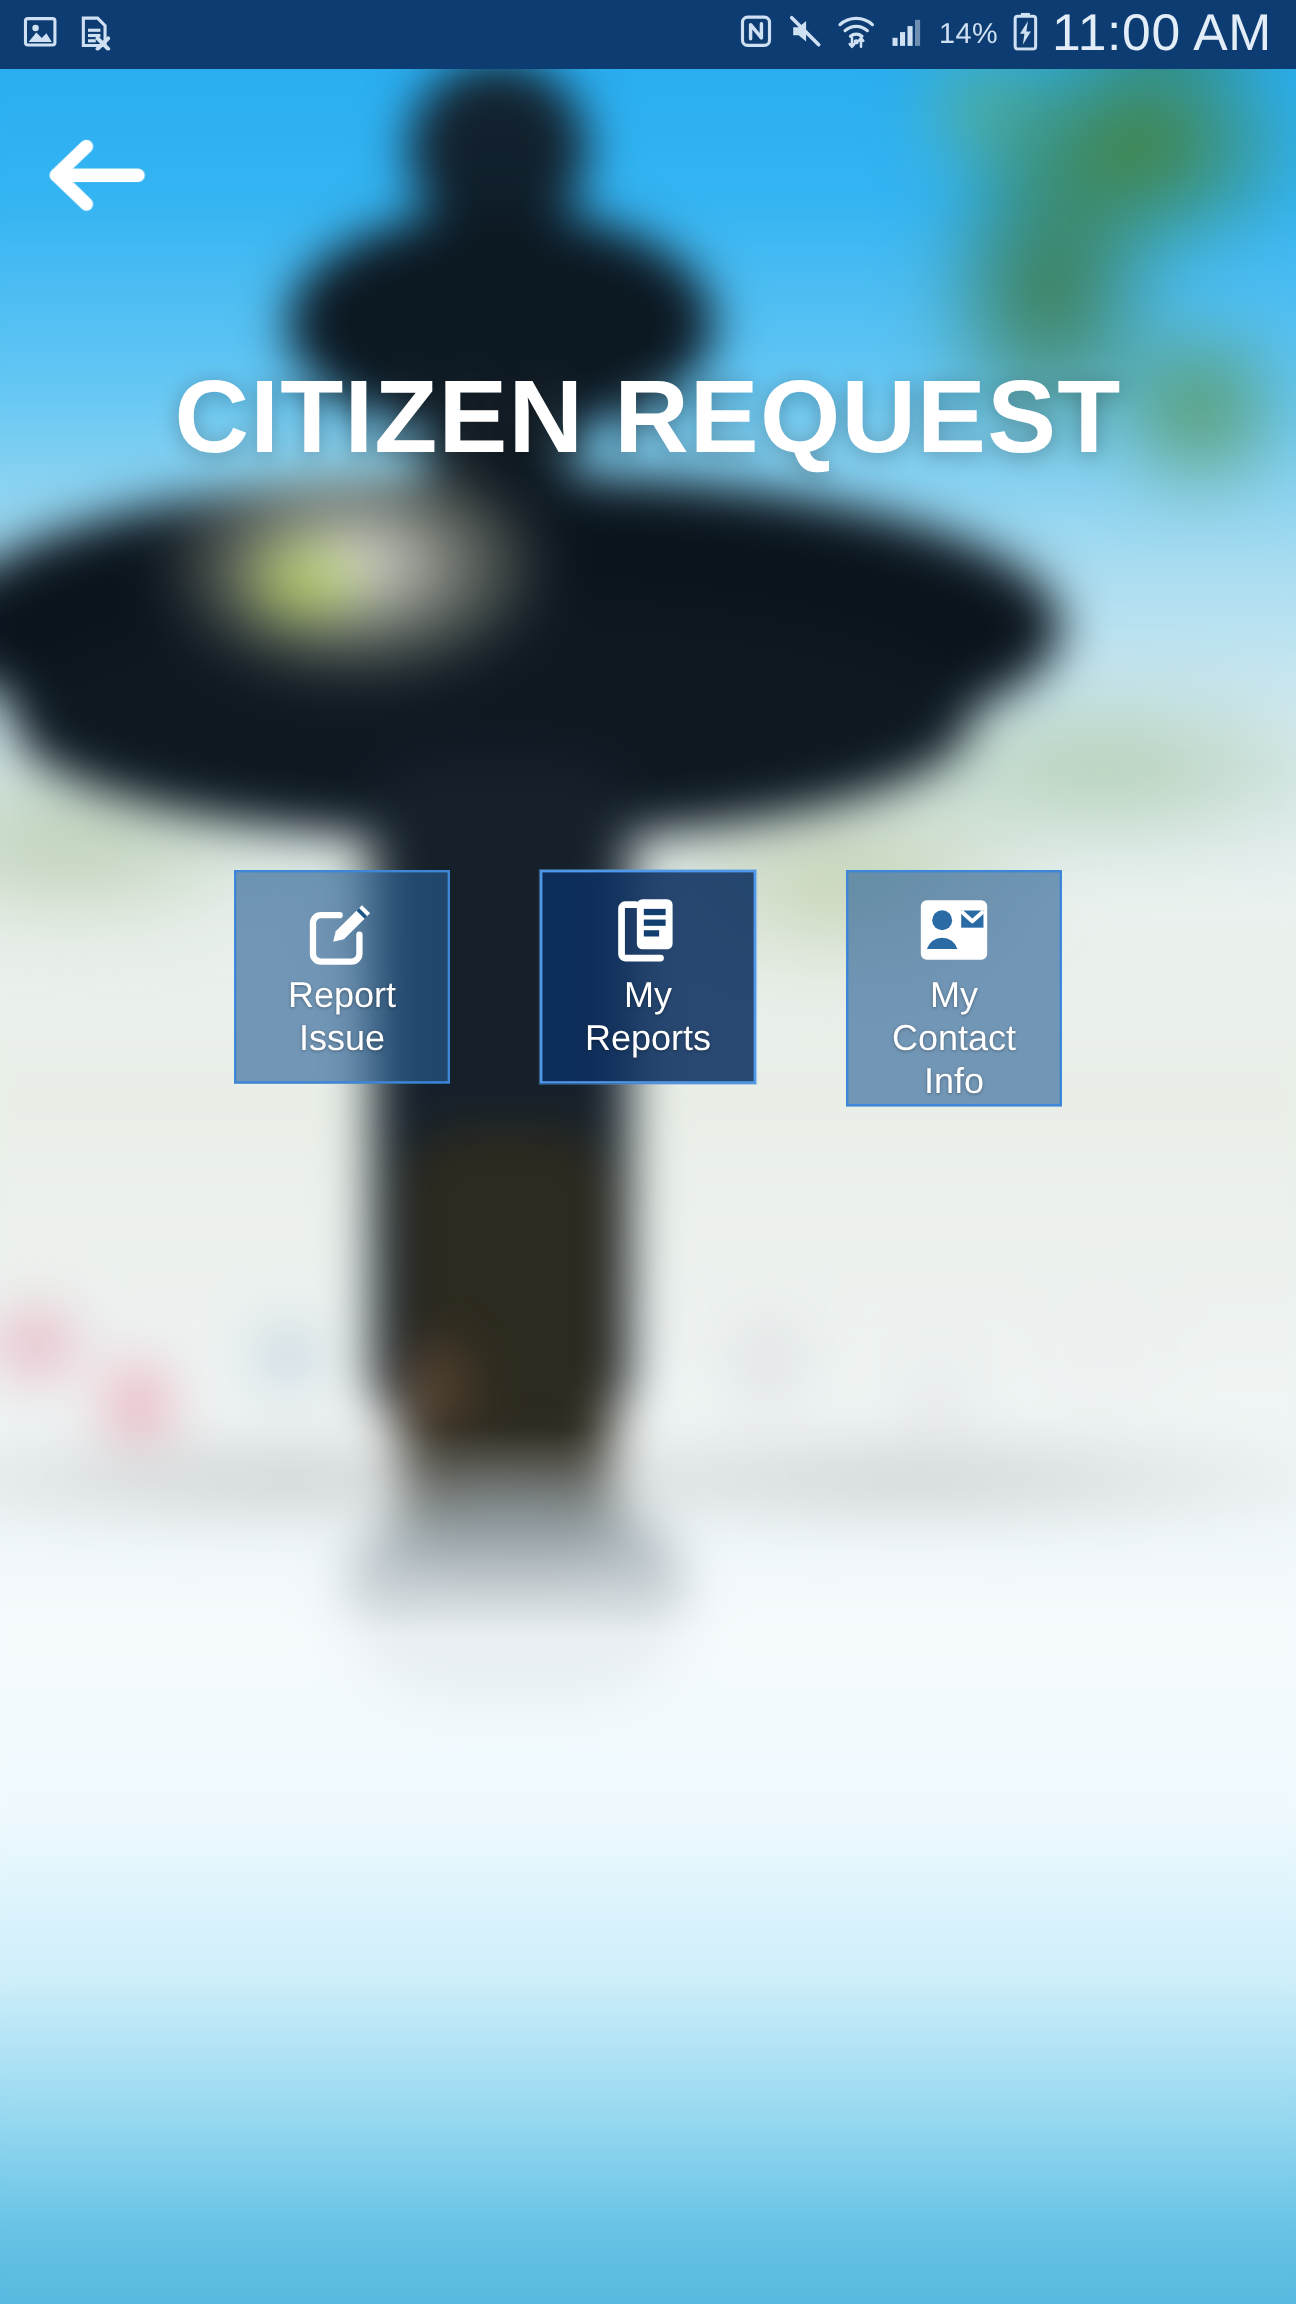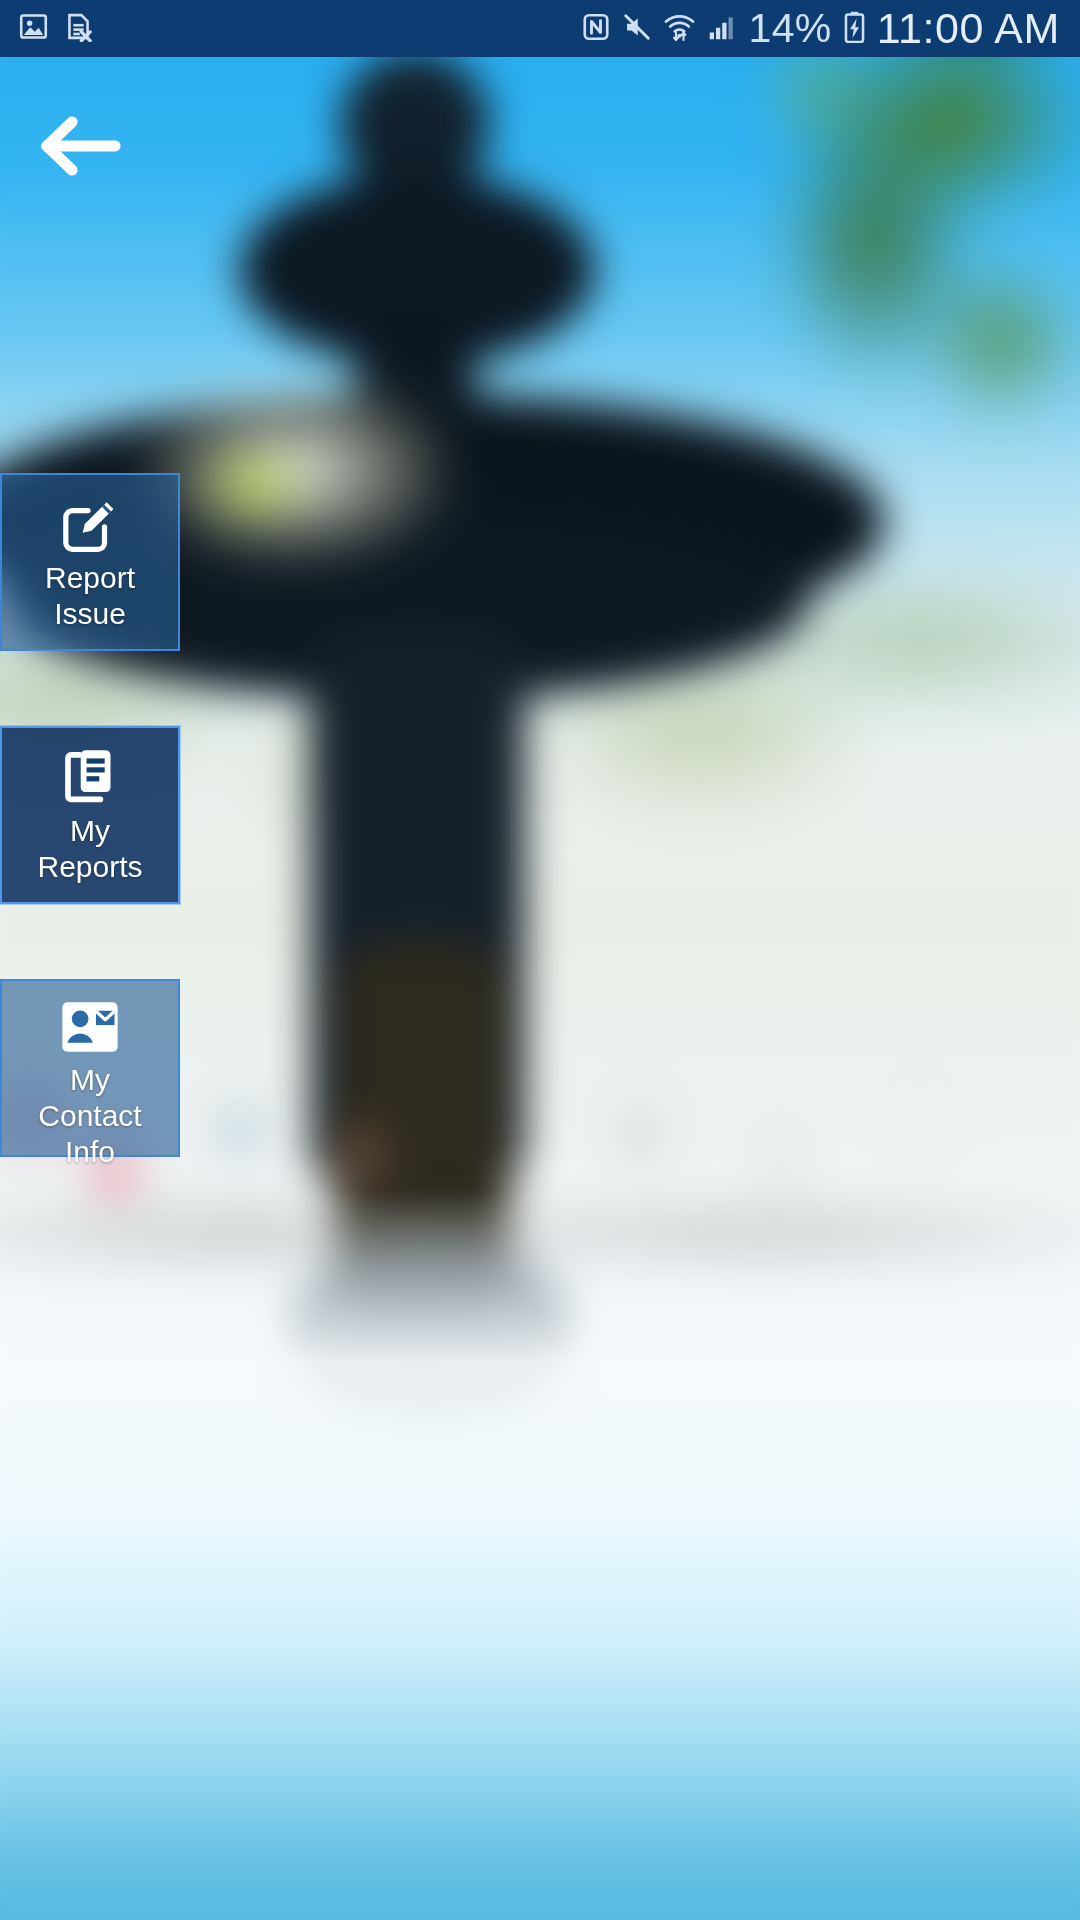--- a/index.html
+++ b/index.html
@@ -14,21 +14,21 @@
   #statusbar{
     position:absolute;top:0;left:0;width:1080px;height:57px;
     background:#0d3c72;
     display:flex;align-items:center;
     z-index:50;
   }
   .sb-left{display:flex;align-items:center;gap:14px;padding-left:18px;}
   .sb-right{margin-left:auto;display:flex;align-items:center;gap:11px;padding-right:20px;}
   .sb-ico{display:block;}
   .sb-text{
-    color:#cfe0f2;font-size:41px;letter-spacing:.4px;
+    color:#cfe0f2;font-size:24px;letter-spacing:.4px;
     font-family:"Liberation Sans",sans-serif;white-space:nowrap;
   }
   .sb-time{color:#e2edf8;font-size:43px;letter-spacing:.6px;white-space:nowrap;}
 
   
   #photo{position:absolute;inset:0;overflow:hidden;background:#bcd3df;}
   #photo .layer{position:absolute;inset:-60px;}
 
   
   .bg-sky{
@@ -160,21 +160,20 @@
     z-index:20;
     white-space:nowrap;
   }
 
   
   #tiles{
     position:absolute;top:725px;left:0;right:0;height:180px;
     display:flex;justify-content:center;align-items:flex-start;
     gap:75px;
     z-index:25;
-    flex-direction:column;
   }
   .tile{
     position:relative;
     width:180px;min-height:178px;
     box-sizing:border-box;
     display:flex;flex-direction:column;align-items:center;
     padding-top:17px;
     border:2px solid #3d86d8;
     background:rgba(40,96,150,0.62);
     cursor:pointer;
@@ -292,20 +291,21 @@
 
   <div id="backbtn">
     <span>
       <svg width="88" height="66" viewBox="0 0 44 33">
         <path d="M40.5 16.5 H6.5" stroke="#ffffff" stroke-width="5.6" stroke-linecap="round" fill="none"></path>
         <path d="M19 4.5 L6.5 16.5 L19 28.5" stroke="#ffffff" stroke-width="5.6" stroke-linecap="round" stroke-linejoin="round" fill="none"></path>
       </svg>
     </span>
   </div>
 
+  <div id="title">CITIZEN REQUEST</div>
 
   <div id="tiles">
 
     <div class="tile">
       <span class="tile-icon">
         <svg width="62" height="60" viewBox="0 0 32 31">
           <path d="M23.5 17.5 v8.2 a3.4 3.4 0 0 1 -3.4 3.4 H6.9 a3.4 3.4 0 0 1 -3.4 -3.4 V12.5 a3.4 3.4 0 0 1 3.4 -3.4 H15" fill="none" stroke="#ffffff" stroke-width="2.7" stroke-linecap="round"></path>
           <path d="M12.2 20.6 l1.1 -4.6 L24.6 4.8 l3.5 3.5 L16.8 19.5 Z" fill="#ffffff"></path>
           <path d="M22.8 6.6 l3.5 3.5" stroke="#1b5587" stroke-width="1.6"></path>
         </svg>

